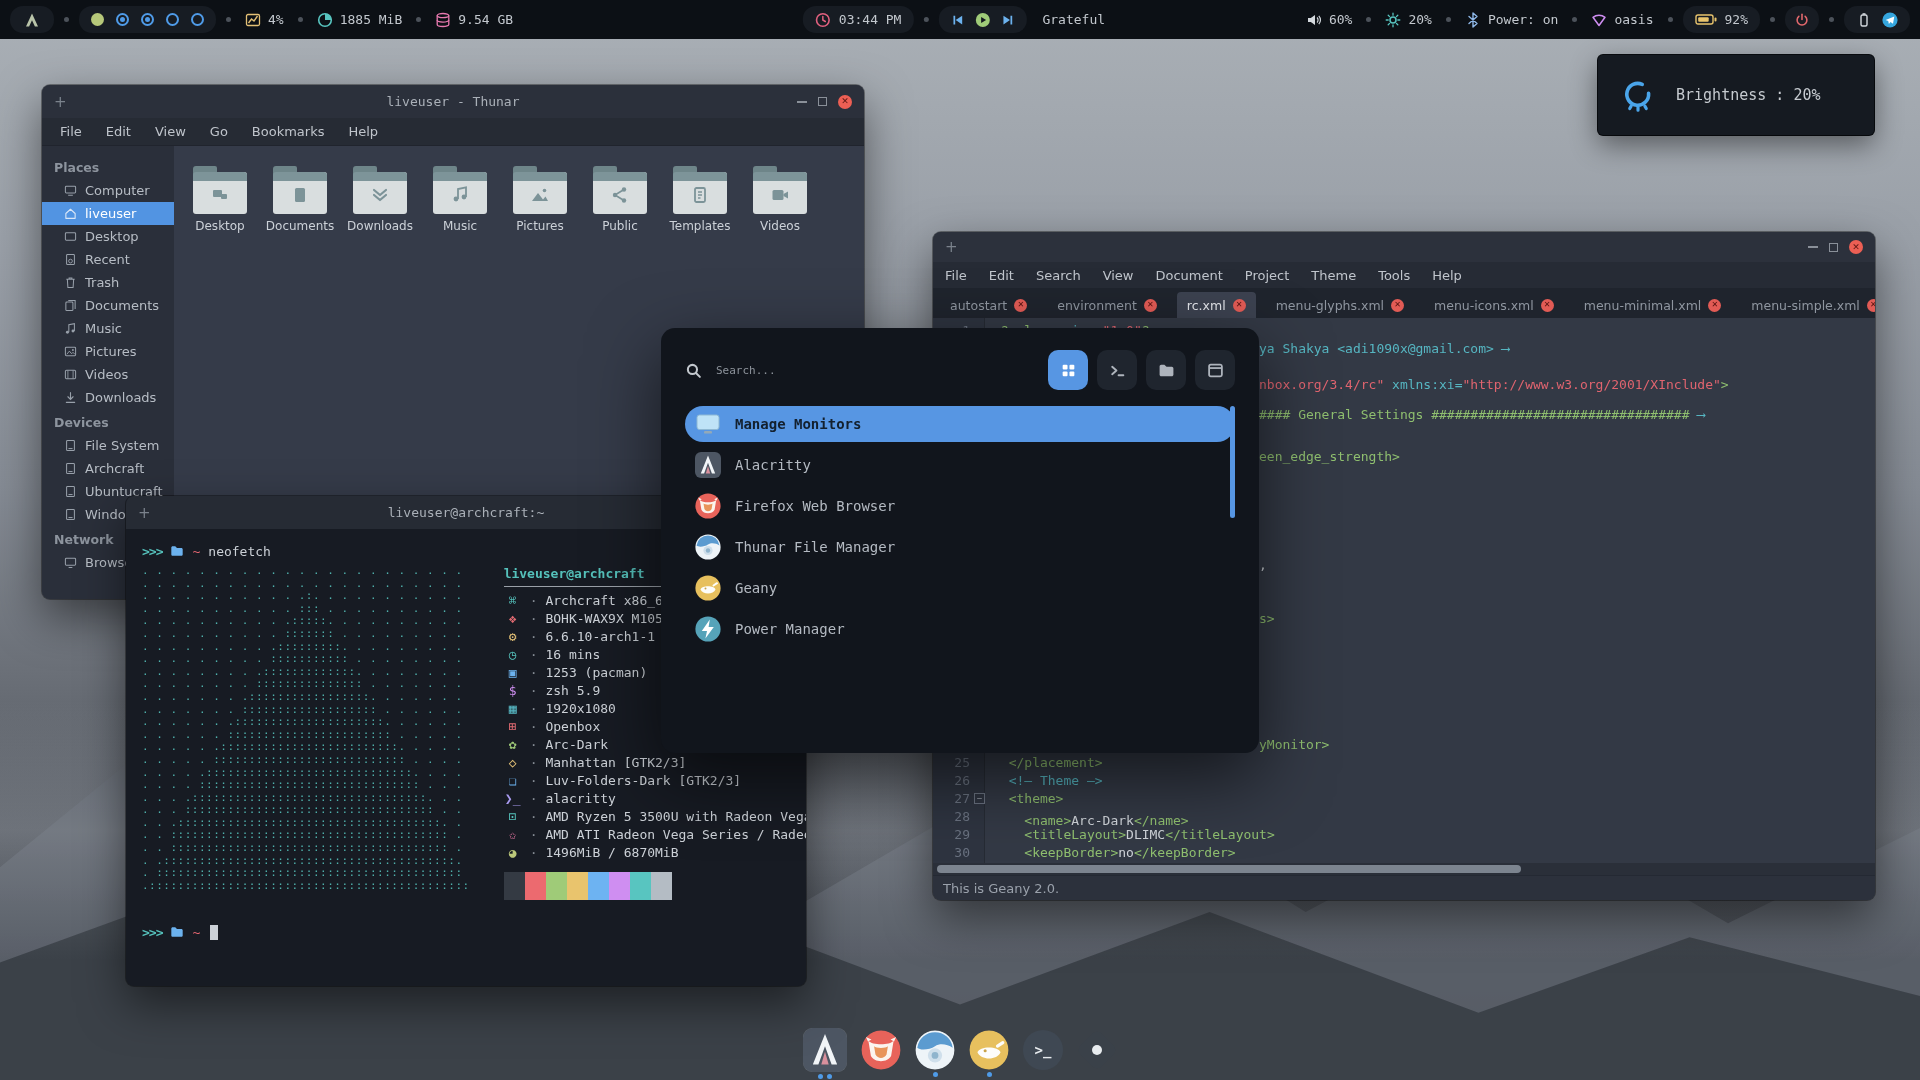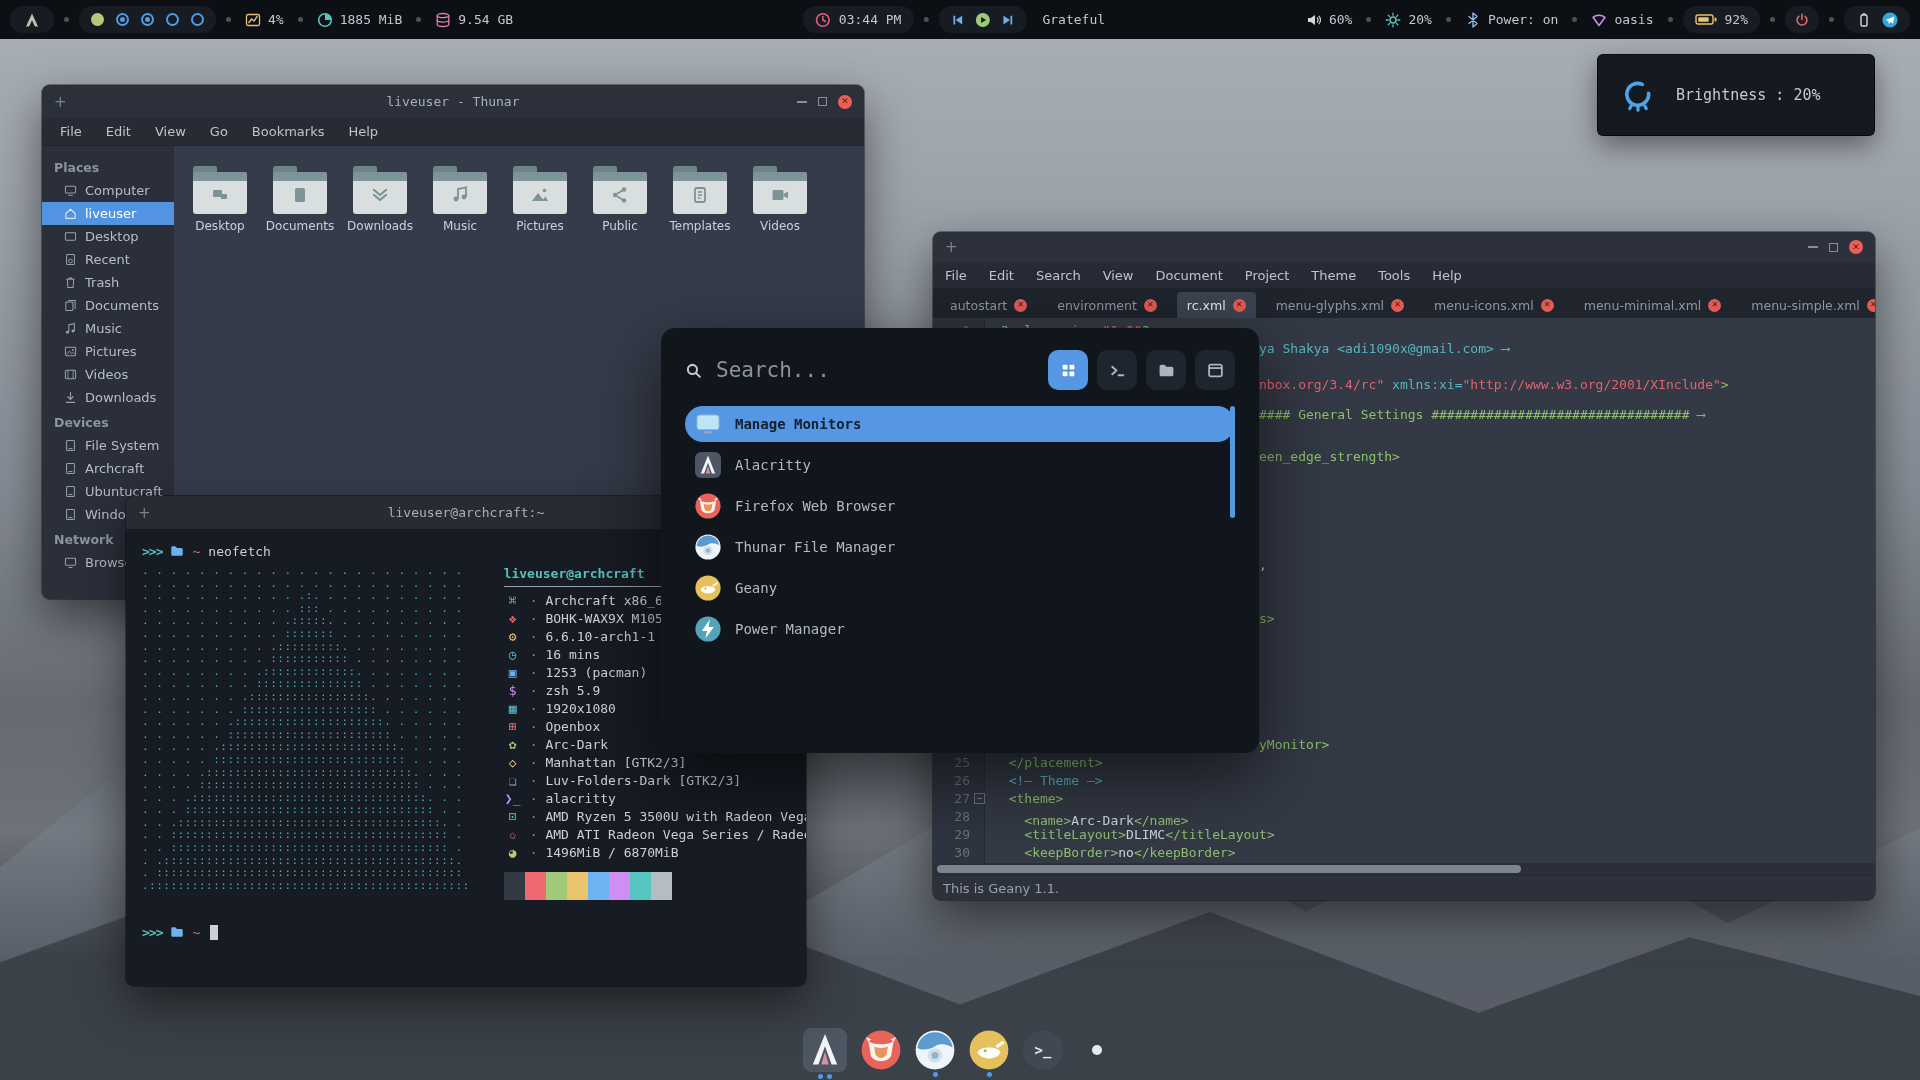--- a/index.html
+++ b/index.html
@@ -110,21 +110,21 @@
   .g-thumb{position:absolute;left:4px;top:2px;width:62%;height:8px;border-radius:4px;background:#7c848f;}
   .g-status{height:25px;background:#2c313c;border-top:1px solid #242933;display:flex;align-items:center;
     padding:0 10px;font-size:13px;color:#9aa1ab;}
   
   .rofi{position:absolute;left:661px;top:328px;width:598px;height:425px;background:#11151c;border-radius:14px;
     z-index:30;box-shadow:0 24px 70px rgba(0,0,0,.6);padding:22px 24px;display:flex;flex-direction:column;
     font-family:"DejaVu Sans Mono",monospace;}
   .r-top{display:flex;align-items:center;gap:12px;}
   .r-search{display:flex;align-items:center;gap:12px;flex:1;color:#9aa0a8;}
   .r-search .ic{width:17px;height:17px;color:#c3c8ce;}
-  .rofi-input{background:transparent;border:none;outline:none;color:#c3c8ce;font:inherit;font-size:21px;flex:1;}
+  .rofi-input{background:transparent;border:none;outline:none;color:#c3c8ce;font:inherit;font-size:11px;flex:1;}
   .rofi-input::placeholder{color:#8d939b;}
   .r-modes{display:flex;gap:9px;}
   .r-mode{width:40px;height:40px;border-radius:10px;background:#1f252e;color:#aeb4bc;
     display:flex;align-items:center;justify-content:center;}
   .r-mode .ic{width:17px;height:17px;}
   .r-mode.active{background:#5796e3;color:#fff;}
   .r-list{position:relative;margin-top:16px;flex:1;display:flex;flex-direction:column;gap:5px;overflow:hidden;}
   .r-item{display:flex;align-items:center;gap:14px;height:36px;flex:0 0 auto;border-radius:18px;
     padding:0 10px;color:#b4bac2;font-size:14px;}
   .r-item .appic{width:26px;height:26px;flex:0 0 auto;display:flex;}
@@ -810,21 +810,21 @@
         <div class="g-line" style="top: 454px; left: 60px;"><span class="s-com">  &lt;!— Theme —&gt;</span></div>
         <div class="g-line" style="top: 472px; left: 60px;"><span class="s-tag">  &lt;theme&gt;</span></div>
         <div class="g-line" style="top: 494px; left: 60px;"><span class="s-tag">    &lt;name&gt;</span><span class="s-plain">Arc-Dark</span><span class="s-tag">&lt;/name&gt;</span></div>
         <div class="g-line" style="top: 508px; left: 60px;"><span class="s-tag">    &lt;titleLayout&gt;</span><span class="s-plain">DLIMC</span><span class="s-tag">&lt;/titleLayout&gt;</span></div>
         <div class="g-line" style="top: 526px; left: 60px;"><span class="s-tag">    &lt;keepBorder&gt;</span><span class="s-plain">no</span><span class="s-tag">&lt;/keepBorder&gt;</span></div>
       </div>
     <div class="g-hscroll">
       <div class="g-thumb"></div>
     </div>
     <div class="g-status">
-      <span>This is Geany 1.1.</span>
+      <span>This is Geany 2.0.</span>
     </div>
   </div>
 
   <div class="rofi">
     <div class="r-top">
       <div class="r-search">
         <span class="ic" id="i-search">
             <svg viewBox="0 0 16 16">
               <circle cx="7" cy="7" r="4.3" fill="none" stroke="currentColor" stroke-width="1.9"></circle>
               <path d="M10.3 10.3L14 14" stroke="currentColor" stroke-width="1.9" stroke-linecap="round"></path>

